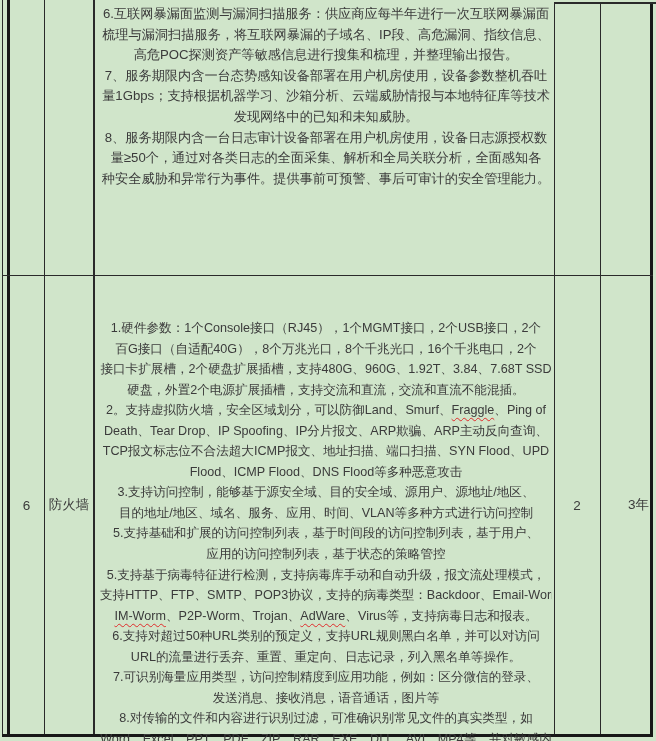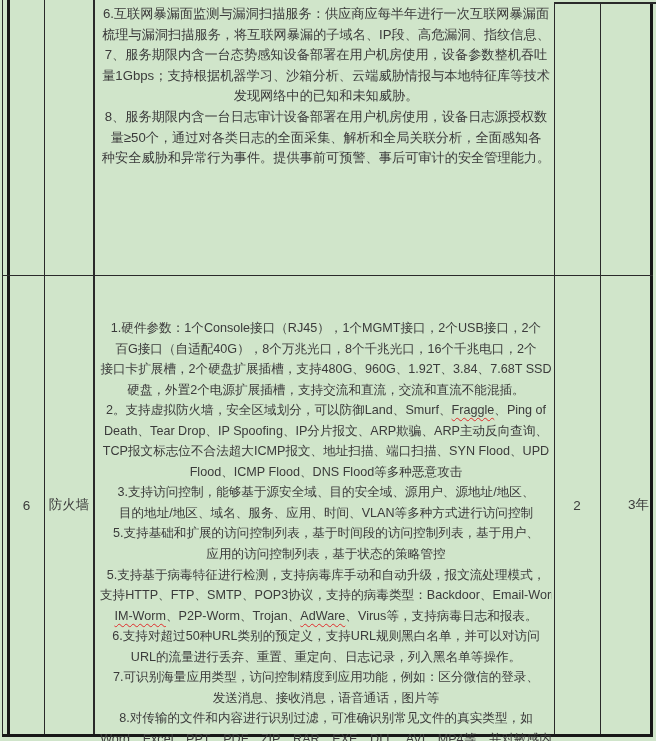--- a/index.html
+++ b/index.html
@@ -50,20 +50,21 @@
   <div class="bline" style="left:599.5px;top:2px;width:1.5px;height:733px;"></div>
   <div class="bline thick" style="left:649.5px;top:2px;width:3px;height:733px;"></div>
 
   <div class="bline" style="left:553.5px;top:2px;width:102.5px;height:1.5px;"></div>
   <div class="bline" style="left:2px;top:274.5px;width:650.5px;height:1.5px;"></div>
   <div class="bline thick" style="left:2px;top:734px;width:650.5px;height:2.5px;"></div>
 
   <div class="cell-text row1-text">
       <div class="line">6.互联网暴漏面监测与漏洞扫描服务：供应商应每半年进行一次互联网暴漏面</div>
       <div class="line">梳理与漏洞扫描服务，将互联网暴漏的子域名、IP段、高危漏洞、指纹信息、</div>
+      <div class="line">高危POC探测资产等敏感信息进行搜集和梳理，并整理输出报告。</div>
       <div class="line">7、服务期限内含一台态势感知设备部署在用户机房使用，设备参数整机吞吐</div>
       <div class="line">量1Gbps；支持根据机器学习、沙箱分析、云端威胁情报与本地特征库等技术</div>
       <div class="line">发现网络中的已知和未知威胁。</div>
       <div class="line">8、服务期限内含一台日志审计设备部署在用户机房使用，设备日志源授权数</div>
       <div class="line">量≥50个，通过对各类日志的全面采集、解析和全局关联分析，全面感知各</div>
       <div class="line">种安全威胁和异常行为事件。提供事前可预警、事后可审计的安全管理能力。</div>
     </div>
   <div class="center-cell" style="left:555px;top:0;width:44px;height:274px;"></div>
   <div class="center-cell" style="left:601px;top:0;width:48px;height:274px;"></div>
 

